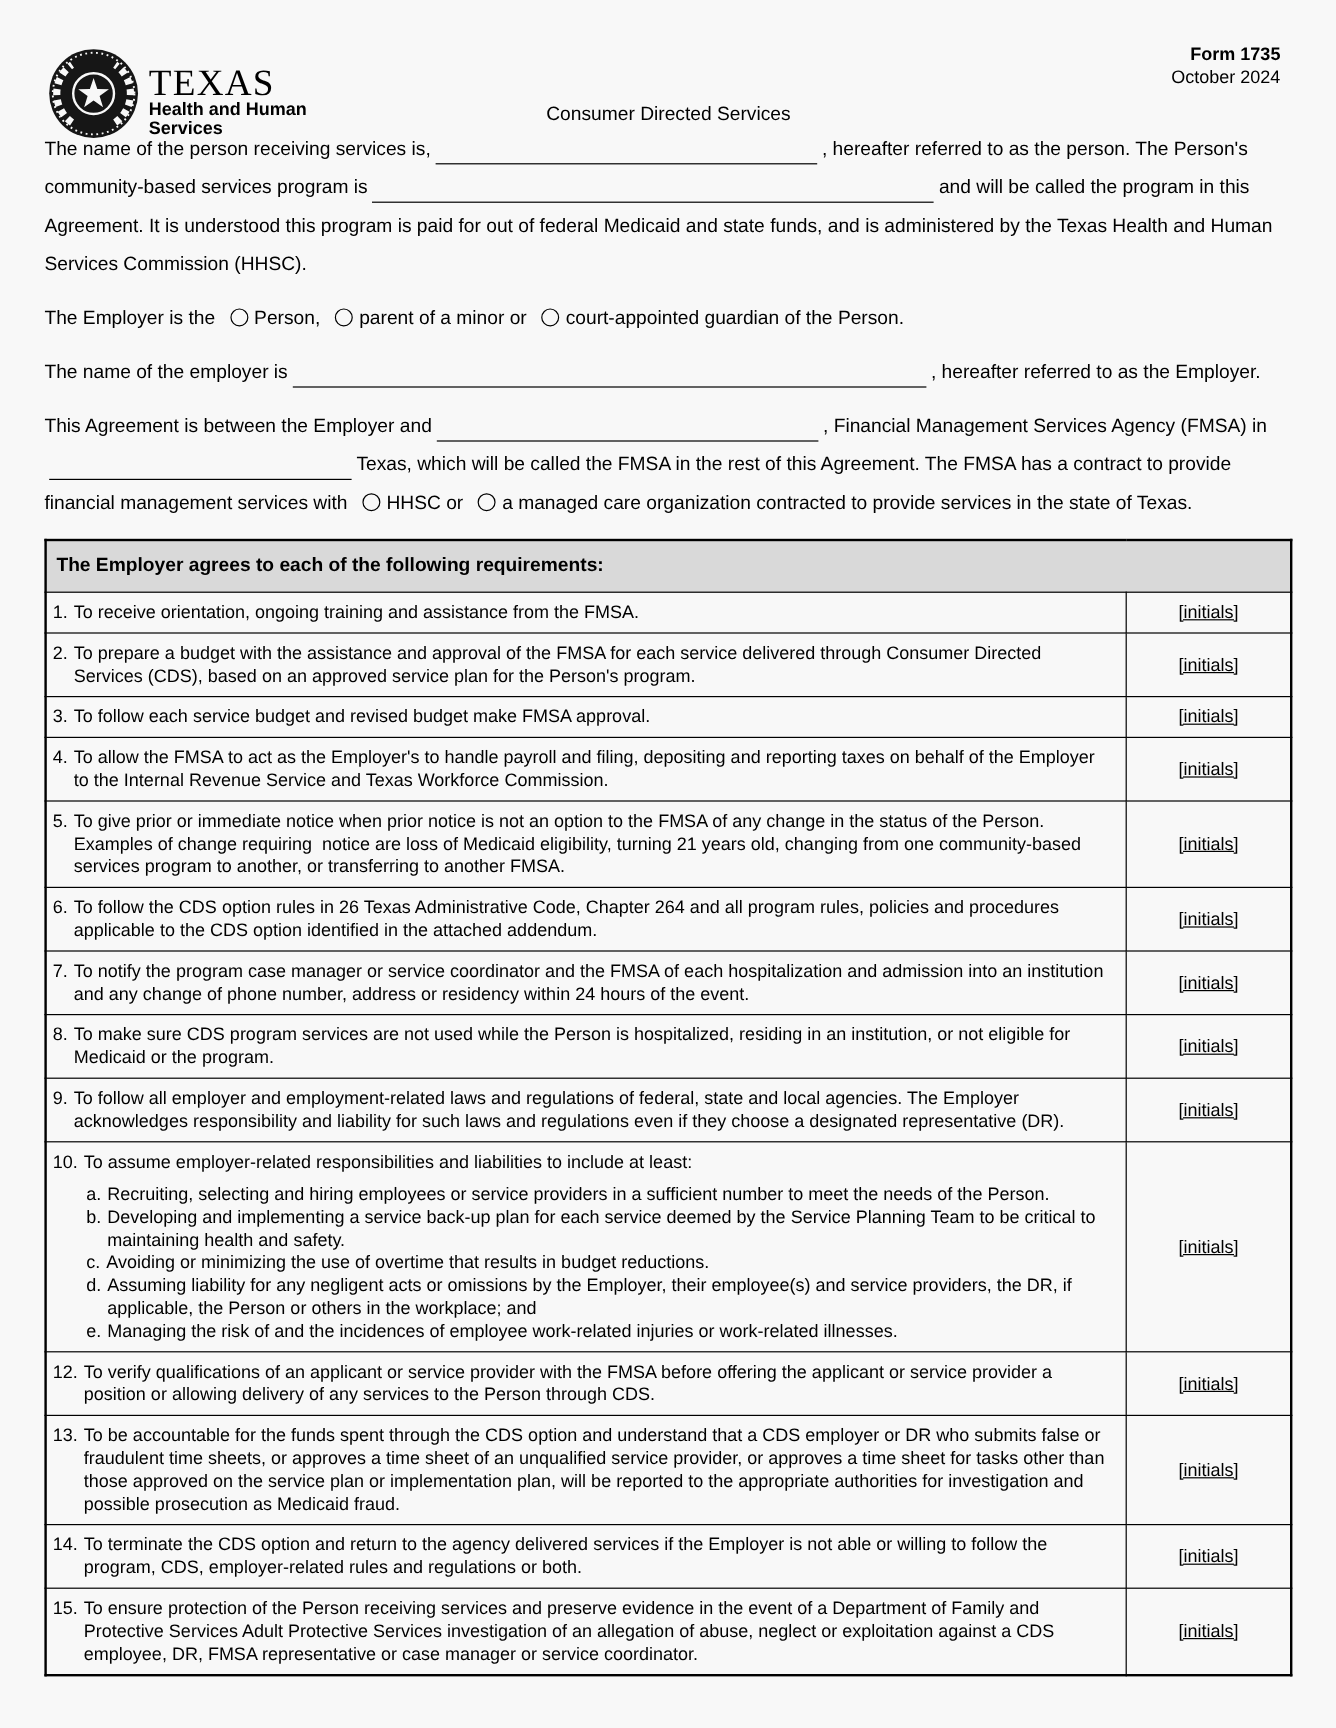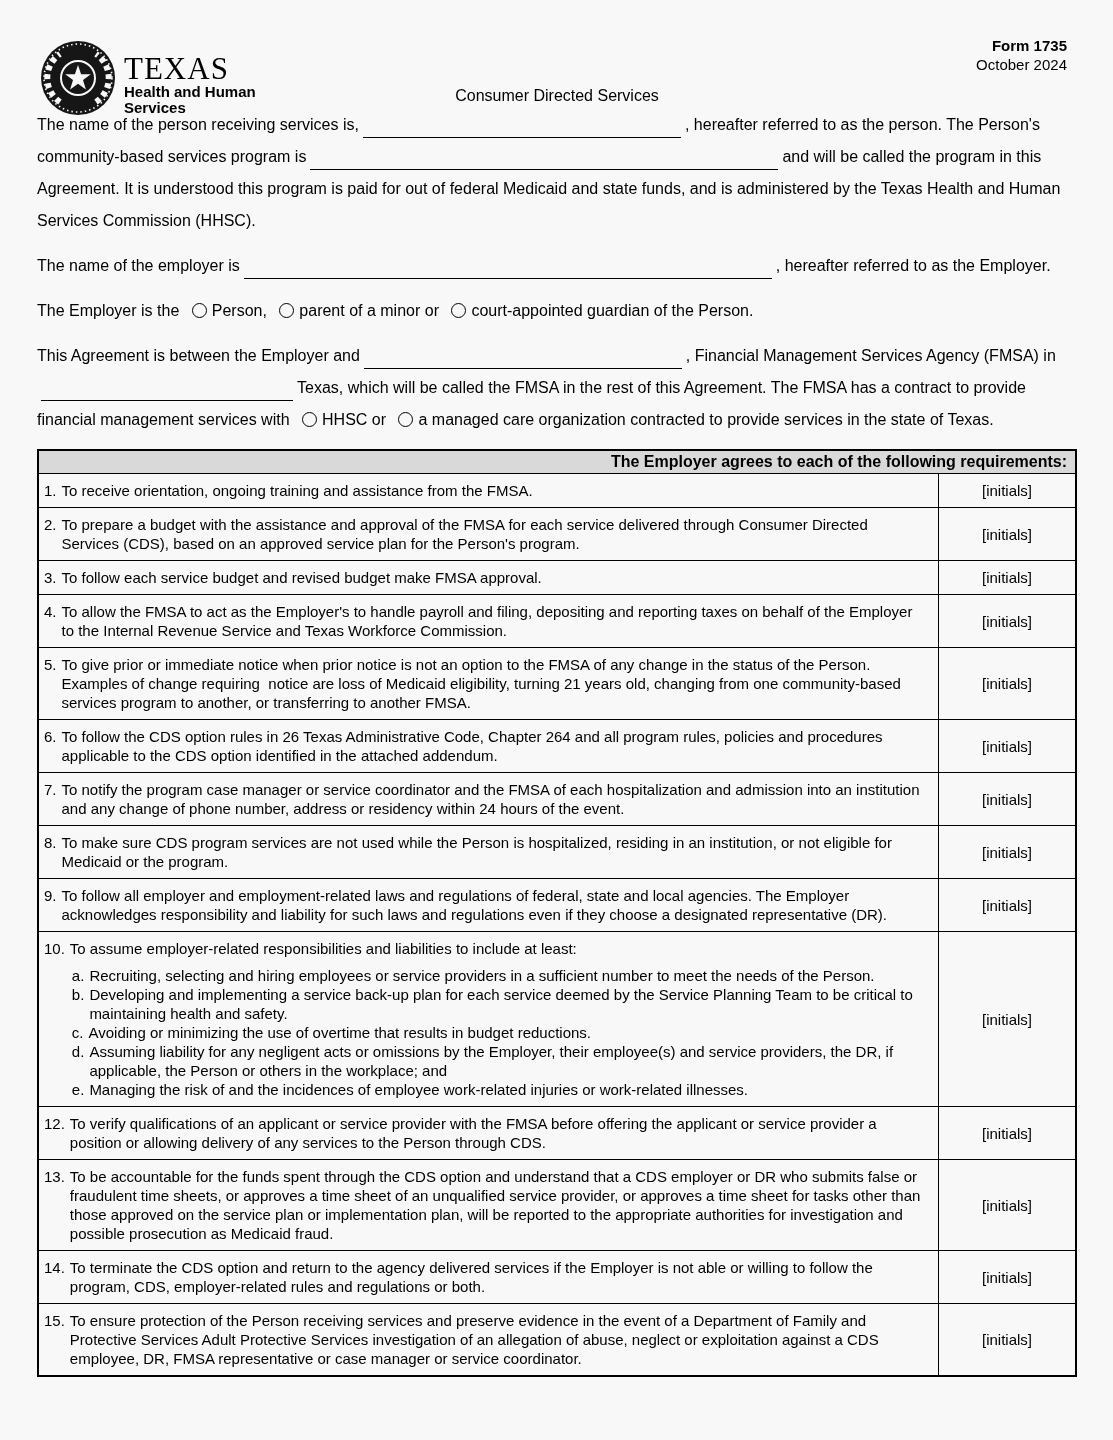--- a/index.html
+++ b/index.html
@@ -39,23 +39,23 @@
   .radio {
     display: inline-block; width: 13px; height: 13px;
     border: 1.5px solid #000; border-radius: 50%;
     vertical-align: -2px; margin: 0 5px 0 8px;
     background: transparent;
   }
 
   
   table.req { width: 100%; border-collapse: collapse; border: 2px solid #000; margin-top: 13px; font-size: 15px; }
   table.req td { border: 1px solid #000; vertical-align: middle; }
-  td.head-cell { background: #d9d9d9; font-weight: bold; font-size: 16px; padding: 2px 8px; text-align: right; }
+  td.head-cell { background: #d9d9d9; font-weight: bold; font-size: 16px; padding: 12px 8px; }
   td.txt-cell { padding: 7px 9px 7px 5px; line-height: 19px; }
-  td.init-cell { width: 128px; text-align: center; padding: 4px; }
+  td.init-cell { width: 128px; text-align: center; padding: 4px; text-decoration: underline; }
   .req-line { display: flex; }
   .req-num { flex: 0 0 auto; margin-right: 5px; white-space: pre; }
   .req-body { flex: 1 1 auto; white-space: pre-wrap; }
   .sublist { margin: 8px 0 0 2px; }
   .sub-line { display: flex; }
   .sub-num { flex: 0 0 auto; margin-right: 5px; white-space: pre; }
   .sub-body { flex: 1 1 auto; white-space: pre-wrap; }
 </style>
 </head>
 <body>
@@ -81,28 +81,28 @@
 </div>
 
 <div class="content">
   <div class="subtitle">Consumer Directed Services</div>
 
   <div class="para first">
     <span>The name of the person receiving services is,</span><span class="blank w-person"></span><span>, hereafter referred to as the person. The Person's community-based services program is</span><span class="blank w-program"></span><span>and will be called the program in this Agreement. It is understood this program is paid for out of federal Medicaid and state funds, and is administered by the Texas Health and Human Services Commission (HHSC).</span>
   </div>
 
   <div class="para">
-    <span>The name of the employer is</span><span class="blank w-employer"></span><span>, hereafter referred to as the Employer.</span>
-  </div>
-
-  <div class="para">
     <span>The Employer is the</span>
     <span class="radio"></span><span>Person,</span>
     <span class="radio"></span><span>parent of a minor or</span>
     <span class="radio"></span><span>court-appointed guardian of the Person.</span>
+  </div>
+
+  <div class="para">
+    <span>The name of the employer is</span><span class="blank w-employer"></span><span>, hereafter referred to as the Employer.</span>
   </div>
 
   <div class="para">
     <span>This Agreement is between the Employer and</span><span class="blank w-fmsa"></span><span>, Financial Management Services Agency (FMSA) in</span>
     <span class="blank w-city"></span><span>Texas, which will be called the FMSA in the rest of this Agreement. The FMSA has a contract to provide financial management services with</span>
     <span class="radio"></span><span>HHSC or</span>
     <span class="radio"></span><span>a managed care organization contracted to provide services in the state of Texas.</span>
   </div>
 
   <table class="req">

